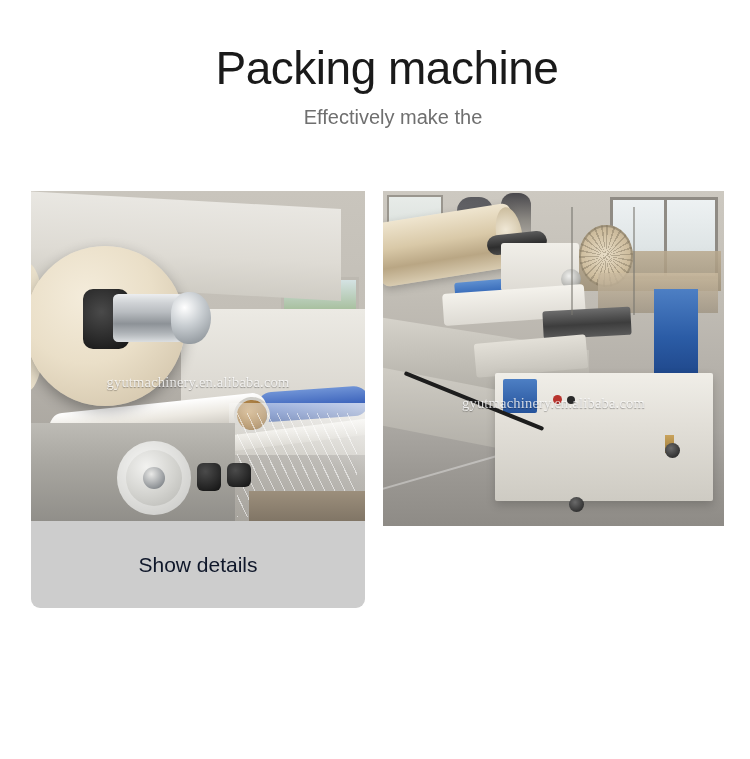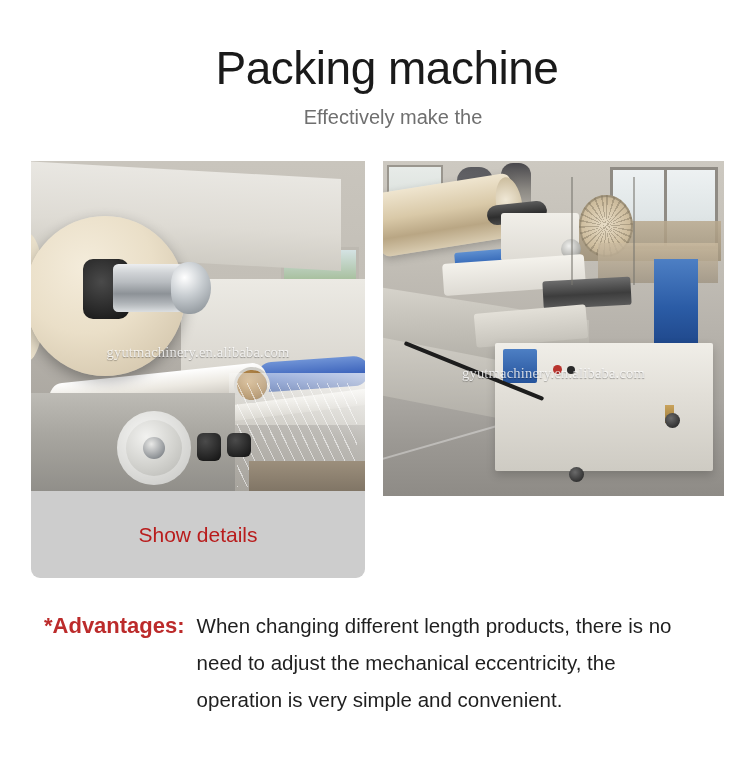--- a/index.html
+++ b/index.html
@@ -62,20 +62,21 @@
   }
   .card-left  { left: 31px;  width: 334px; }
   .card-right { left: 383px; width: 341px; }
 
   .photo {
     position: relative;
     width: 100%;
     height: 330px;
     overflow: hidden;
     background: #b9b5ae;
+    margin-top: 30px;
   }
   .card-right .photo { height: 335px; }
 
   .watermark {
     position: absolute;
     left: 0;
     width: 100%;
     text-align: center;
     font-size: 14.5px;
     color: rgba(255,255,255,0.80);
@@ -87,21 +88,21 @@
   }
   .card-left  .watermark { top: 183px; }
   .card-right .watermark { top: 204px; }
 
   .caption {
     height: 85px;
     display: flex;
     align-items: center;
     justify-content: center;
     font-size: 21px;
-    color: #b91c1c;
+    color: #0f172a;
     border-bottom-left-radius: 9px;
     border-bottom-right-radius: 9px;
   }
   .caption-left  { background: #cdcdcd; height: 87px; }
   .caption-right { background: #eecbae; height: 82px; }
 
   
   .advantages {
     position: absolute;
     top: 607px;
@@ -486,18 +487,14 @@
           <div class="r-leg"></div>
           <div class="r-wheel1"></div>
           <div class="r-wheel2"></div>
         </div>
         <div class="watermark">gyutmachinery.en.alibaba.com</div>
       </div>
     </div>
 
   </div>
 
-  <div class="advantages">
-    <span class="adv-label">*Advantages:</span>
-    <span class="adv-text">When changing different length products, there is no need to adjust the mechanical eccentricity, the operation is very simple and convenient.</span>
-  </div>
 
 </div>
 
 </body></html>

